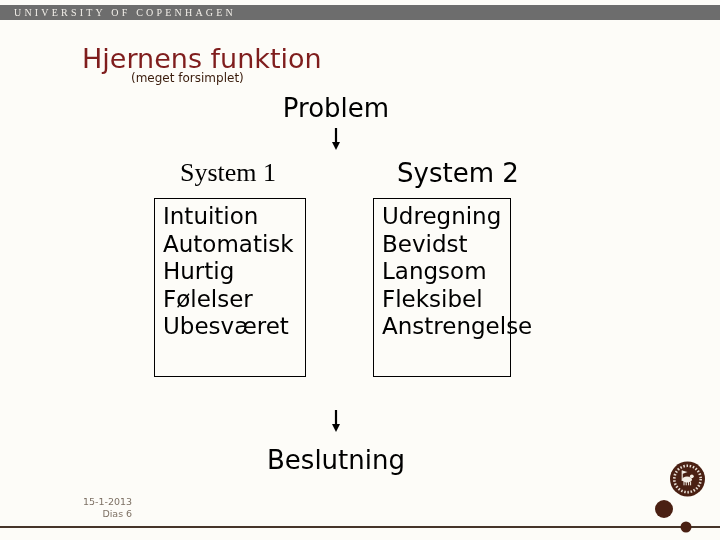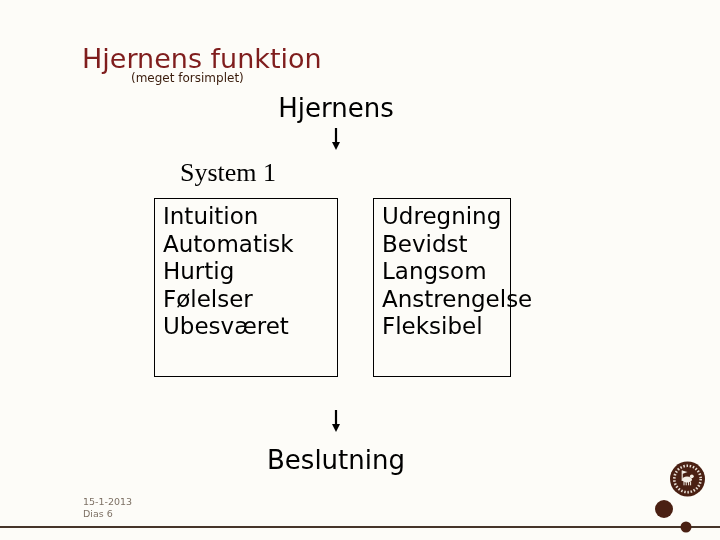--- a/index.html
+++ b/index.html
@@ -57,69 +57,74 @@
   .sys2 { left: 370px; width: 176px; }
 
   .sysbox {
     position: absolute; top: 198px; height: 179px;
     border: 1px solid #000;
     box-sizing: border-box;
     padding: 4px 0 0 8px;
     font-size: 23px; line-height: 27.6px; color: #000;
     background: transparent;
   }
-  .box1 { left: 154px; width: 184px; }
+  .box1 { left: 154px; width: 152px; }
   .box2 { left: 373px; width: 138px; }
 
   .footer {
     position: absolute; left: 83px; top: 496px;
     font-size: 9.5px; line-height: 11.5px;
     color: #7d7064;
+    text-align: right;
   }
 
   .bottom-line {
     position: absolute; left: 0; top: 526px;
     width: 720px; height: 1.5px;
     background: #46352a;
   }
 
   .logo-svg { position: absolute; left: 645px; top: 450px; width: 75px; height: 90px; z-index: 2; }
 </style>
 </head>
 <body>
 
 <div class="slide">
 
+  <div class="topbar">
+    <span class="uniname">UNIVERSITY OF COPENHAGEN</span>
+  </div>
 
   <div class="title">Hjernens funktion</div>
   <div class="subtitle">(meget forsimplet)</div>
 
-  <div class="center-band problem">Hjernens</div>
+  <div class="center-band problem">Problem</div>
 
   <svg class="arrow-svg arrow1" viewBox="0 0 12 24">
     <line x1="6" y1="1" x2="6" y2="17" stroke="#000" stroke-width="2.2"></line>
     <polygon points="2,15 10,15 6,23" fill="#000"></polygon>
   </svg>
 
   <div class="sys-heading sys1">System 1</div>
+  <div class="sys-heading sys2">System 2</div>
 
   <div class="sysbox box1">
     <div>Intuition</div>
     <div>Automatisk</div>
     <div>Hurtig</div>
     <div>Følelser</div>
     <div>Ubesværet</div>
   </div>
 
   <div class="sysbox box2">
     <div>Udregning</div>
     <div>Bevidst</div>
     <div>Langsom</div>
+    <div>Fleksibel</div>
     <div>Anstrengelse</div>
-    <div>Fleksibel</div>
   </div>
 
   <svg class="arrow-svg arrow2" viewBox="0 0 12 24">
     <line x1="6" y1="1" x2="6" y2="17" stroke="#000" stroke-width="2.2"></line>
     <polygon points="2,15 10,15 6,23" fill="#000"></polygon>
   </svg>
 
   <div class="center-band decision">Beslutning</div>
 
   <div class="footer">

